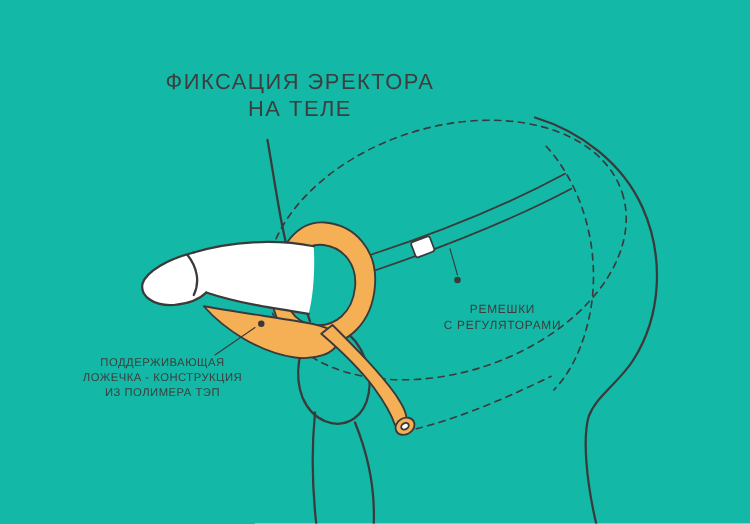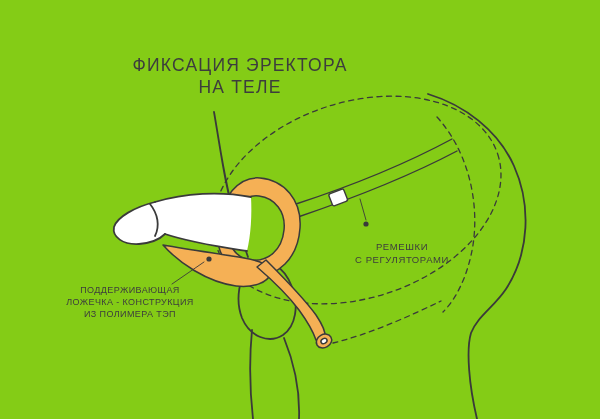--- a/index.html
+++ b/index.html
@@ -5,21 +5,21 @@
   html, body {
     margin: 0;
     padding: 0;
     background: #ffffff;
     font-family: "Liberation Sans", sans-serif;
   }
   .canvas {
     position: relative;
     width: 600px;
     height: 419px;
-    background: #84cc16;
+    background: #14b8a6;
     overflow: hidden;
   }
   .canvas svg {
     position: absolute;
     top: 0;
     left: 0;
     display: block;
   }
   text {
     font-family: "Liberation Sans", sans-serif;

